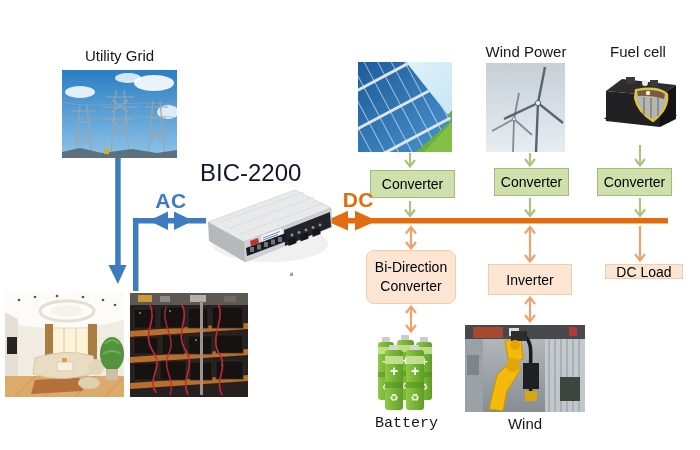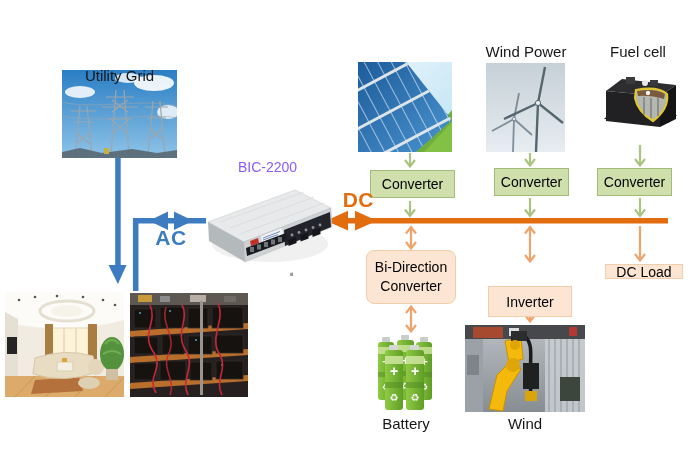--- a/index.html
+++ b/index.html
@@ -1,21 +1,21 @@
 <!DOCTYPE html>
 <html><head>
 <meta charset="utf-8">
 <style>
   html,body{margin:0;padding:0;background:#fff;}
   .canvas{position:relative;width:700px;height:450px;background:#ffffff;overflow:hidden;
           font-family:"Liberation Sans",sans-serif;color:#1a1a1a;}
   .lbl{position:absolute;text-align:center;font-size:15px;color:#161616;line-height:1.1;}
-  .lbl-big{position:absolute;text-align:center;font-size:14px;color:#8b5cf6;}
+  .lbl-big{position:absolute;font-size:24px;color:#0f172a;}
   .lbl-bus{position:absolute;font-size:21px;font-weight:bold;letter-spacing:.5px;}
-  .ac-col{color:#3d7cc0;margin-top:37px;}
+  .ac-col{color:#3d7cc0;}
   .dc-col{color:#e26d0e;}
   .box{position:absolute;display:flex;align-items:center;justify-content:center;
        font-size:14px;color:#000000;box-sizing:border-box;z-index:3;text-align:center;}
   .box-green{background:#cfe0ad;border:1px solid #a3bb79;}
   .box-peach{background:#fce5d3;border:1px solid #f2cda9;}
   .img{position:absolute;z-index:2;}
   .img svg{display:block;}
   #connectors{position:absolute;left:0;top:0;z-index:1;}
   .lbl,.lbl-big,.lbl-bus{z-index:4;}
 </style>
@@ -422,29 +422,29 @@
     <span>Converter</span>
   </div>
   <div class="box box-green" style="left:597px;top:168px;width:75px;height:28px;">
     <span>Converter</span>
   </div>
 
   <div class="box box-peach" style="left:366px;top:250px;width:90px;height:54px;flex-direction:column;line-height:1.35;border-radius:8px;">
     <span>Bi-Direction</span>
     <span>Converter</span>
   </div>
-  <div class="box box-peach" style="left:488px;top:264px;width:84px;height:31px;margin-top:22px;">
+  <div class="box box-peach" style="left:488px;top:264px;width:84px;height:31px;">
     <span>Inverter</span>
   </div>
   <div class="box box-peach" style="left:605px;top:264px;width:78px;height:15px;">
     <span>DC Load</span>
   </div>
 
-  <div class="lbl" style="left:62px;top:48px;width:115px;margin-top:20px;">Utility Grid</div>
+  <div class="lbl" style="left:62px;top:48px;width:115px;">Utility Grid</div>
   <div class="lbl" style="left:476px;top:44px;width:100px;">Wind Power</div>
   <div class="lbl" style="left:588px;top:44px;width:100px;">Fuel cell</div>
   <div class="lbl-big" style="left:200px;top:159px;width:135px;">BIC-2200</div>
   <div class="lbl-bus ac-col" style="left:150px;top:189px;width:42px;text-align:center;">AC</div>
   <div class="lbl-bus dc-col" style="left:332px;top:188px;width:42px;text-align:right;">DC</div>
-  <div class="lbl" style="left:375px;top:416px;width:62px;">Battery</div>
+  <div class="lbl" style="left:375px;top:416px;width:62px;font-family:Liberation Mono, monospace;">Battery</div>
   <div class="lbl" style="left:465px;top:416px;width:120px;">Wind</div>
 
 </div>
 
 </body></html>

